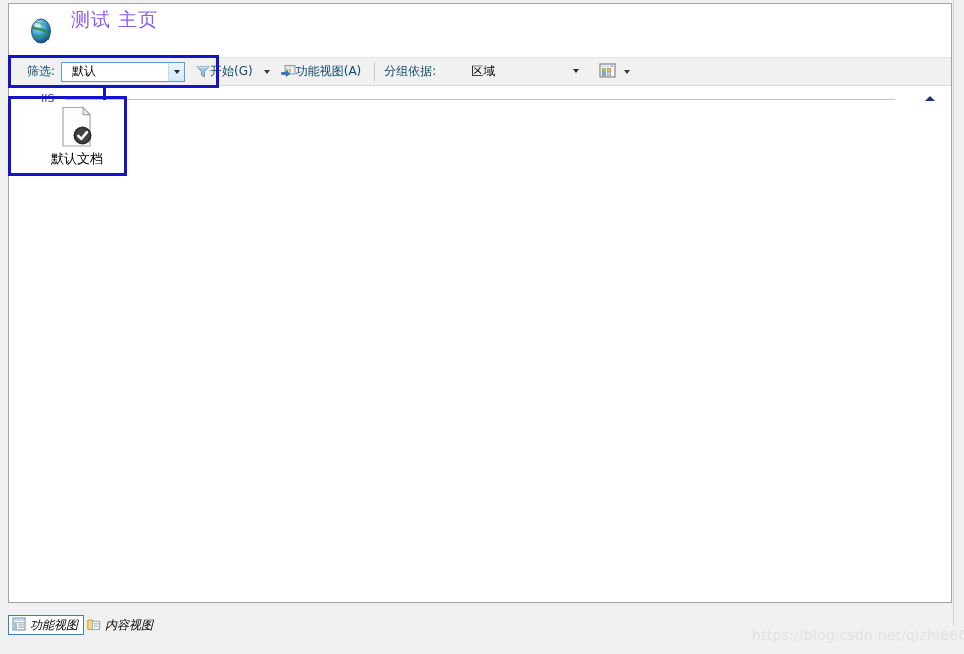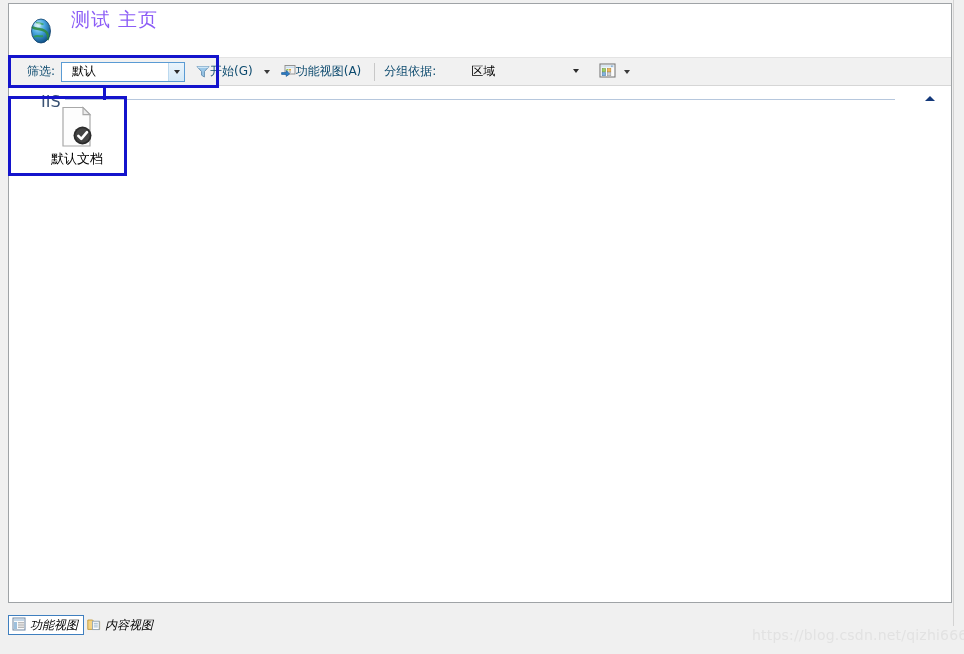--- a/index.html
+++ b/index.html
@@ -227,21 +227,21 @@
     position: absolute;
     left: 0;
     top: 4px;
     width: 942px;
     height: 18px;
   }
   .group-title {
     position: absolute;
     left: 32px;
     top: 2px;
-    font-size: 16px;
+    font-size: 11px;
     color: #3b5374;
     font-family: "DejaVu Sans", "Liberation Sans", sans-serif;
     white-space: nowrap;
   }
   .group-rule {
     position: absolute;
     left: 56px;
     top: 9px;
     width: 830px;
     height: 1px;

